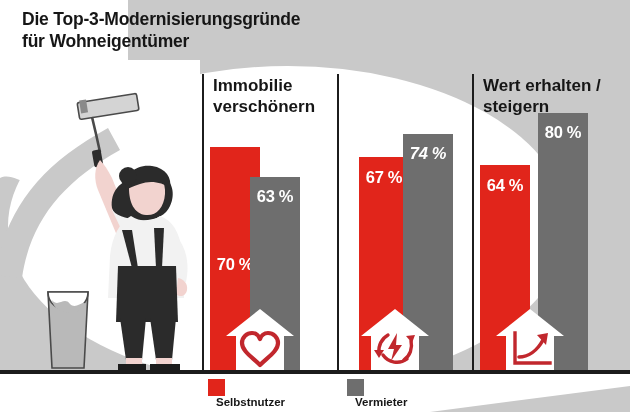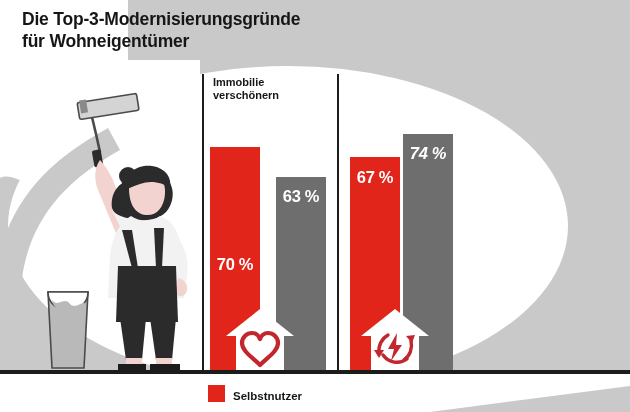--- a/index.html
+++ b/index.html
@@ -50,21 +50,21 @@
     position:absolute;left:0;top:370px;width:630px;height:4px;background:#1c1c1c;z-index:30;
   }
 
   
   .group{position:absolute;top:74px;height:297px;z-index:20;}
   .group .divider{
     position:absolute;left:0;top:0;width:2px;height:296px;background:#1c1c1c;
   }
   .group .glabel{
     position:absolute;left:11px;top:2px;
-    font-size:11px;font-weight:bold;color:#161616;line-height:1.22;
+    font-size:17px;font-weight:bold;color:#161616;line-height:1.22;
     white-space:pre-line;
   }
 
   .bars{position:absolute;left:8px;bottom:0;height:240px;}
   .bar{
     position:absolute;bottom:0;width:50px;
     display:flex;justify-content:center;
   }
   .bar.red{background:#e1251b;}
   .bar.gray{background:#6e6e6e;}
@@ -78,21 +78,21 @@
   .house{
     position:absolute;bottom:0;left:16px;width:68px;height:62px;z-index:25;
     pointer-events:none;
   }
 
   
   .legend{
     position:absolute;left:208px;top:383px;height:20px;z-index:40;
     display:flex;align-items:center;gap:0;
   }
-  .legend-item{display:flex;align-items:flex-end;}
+  .legend-item{display:flex;align-items:flex-start;flex-direction:column;}
   .legend-swatch{width:17px;height:17px;display:inline-block;}
   .legend-swatch.red{background:#e1251b;}
   .legend-swatch.gray{background:#6e6e6e;}
   .legend-label{
     font-size:11.5px;font-weight:bold;color:#161616;margin-left:8px;white-space:nowrap;
   }
   .legend-gap{width:62px;}
 </style>
 </head>
 <body>
@@ -164,60 +164,85 @@
   </div>
 
   <div class="group" style="left:202px;width:128px;">
     <div class="divider"></div>
     <div class="glabel">Immobilie
 verschönern</div>
     <div class="bars">
       <div class="bar red" style="left:0px;height:224px;align-items:center;">
         <span class="val">70 %</span>
       </div>
-      <div class="bar gray" style="left:66px;height:194px;">
+      <div class="bar gray" style="left:40px;height:194px;">
         <span class="val">63 %</span>
       </div>
     </div>
     <div class="house" style="left:24px;">
       <svg width="68" height="62" viewBox="0 0 68 62" xmlns="http://www.w3.org/2000/svg">
         <path d="M34 0 L68 27 L58 27 L58 62 L10 62 L10 27 L0 27 Z" fill="#ffffff"></path>
         <path d="M34 56 C26 48 16 42 16 34 C16 28 21 24 26 24 C30 24 33 27 34 30
                  C35 27 38 24 42 24 C47 24 52 28 52 34 C52 42 42 48 34 56 Z" fill="none" stroke="#c1272d" stroke-width="4.2" stroke-linejoin="round"></path>
       </svg>
     </div>
   </div>
 
   <div class="group" style="left:337px;width:128px;">
     <div class="divider"></div>
     <div class="bars">
-      <div class="bar red" style="left:5px;height:214px;">
+      <div class="bar red" style="left:14px;height:214px;">
         <span class="val">67 %</span>
       </div>
       <div class="bar gray" style="left:58px;height:237px;font-style:italic;">
         <span class="val">74 %</span>
       </div>
     </div>
     <div class="house" style="left:24px;">
       <svg width="68" height="62" viewBox="0 0 68 62" xmlns="http://www.w3.org/2000/svg">
         <path d="M34 0 L68 27 L58 27 L58 62 L10 62 L10 27 L0 27 Z" fill="#ffffff"></path>
         <path d="M18 44 A18 18 0 0 1 27 26" fill="none" stroke="#c1272d" stroke-width="3.4" stroke-linecap="round"></path>
         <path d="M50 32 A18 18 0 0 1 43 51" fill="none" stroke="#c1272d" stroke-width="3.4" stroke-linecap="round"></path>
         <path d="M22 46 A17 17 0 0 0 46 50" fill="none" stroke="#c1272d" stroke-width="3.4" stroke-linecap="round"></path>
         <path d="M13 41 L18 49 L23 41 Z" fill="#c1272d"></path>
         <path d="M45 27 L51 34 L54 26 Z" fill="#c1272d"></path>
         <path d="M36 24 L27 40 L33 40 L30 52 L41 36 L35 36 Z" fill="#c1272d"></path>
       </svg>
     </div>
   </div>
 
+  <div class="group" style="left:472px;width:132px;">
+    <div class="divider"></div>
+    <div class="glabel">Wert erhalten /
+steigern</div>
+    <div class="bars">
+      <div class="bar red" style="left:0px;height:206px;">
+        <span class="val">64 %</span>
+      </div>
+      <div class="bar gray" style="left:58px;height:258px;">
+        <span class="val">80 %</span>
+      </div>
+    </div>
+    <div class="house" style="left:24px;">
+      <svg width="68" height="62" viewBox="0 0 68 62" xmlns="http://www.w3.org/2000/svg">
+        <path d="M34 0 L68 27 L58 27 L58 62 L10 62 L10 27 L0 27 Z" fill="#ffffff"></path>
+        <path d="M19 24 L19 54 L54 54" fill="none" stroke="#c1272d" stroke-width="3.4" stroke-linecap="square"></path>
+        <path d="M23 48 C32 48 41 42 47 31" fill="none" stroke="#c1272d" stroke-width="3.6" stroke-linecap="round"></path>
+        <path d="M41 26 L52 24 L50 36 Z" fill="#c1272d"></path>
+      </svg>
+    </div>
+  </div>
 
   <div class="baseline"></div>
 
   <div class="legend">
     <div class="legend-item">
       <span class="legend-swatch red"></span>
       <span class="legend-label">Selbstnutzer</span>
     </div>
     <span class="legend-gap"></span>
+    <div class="legend-item">
+      <span class="legend-swatch gray"></span>
+      <span class="legend-label">Vermieter</span>
+    </div>
   </div>
 
 </div>
 
 </body></html>

